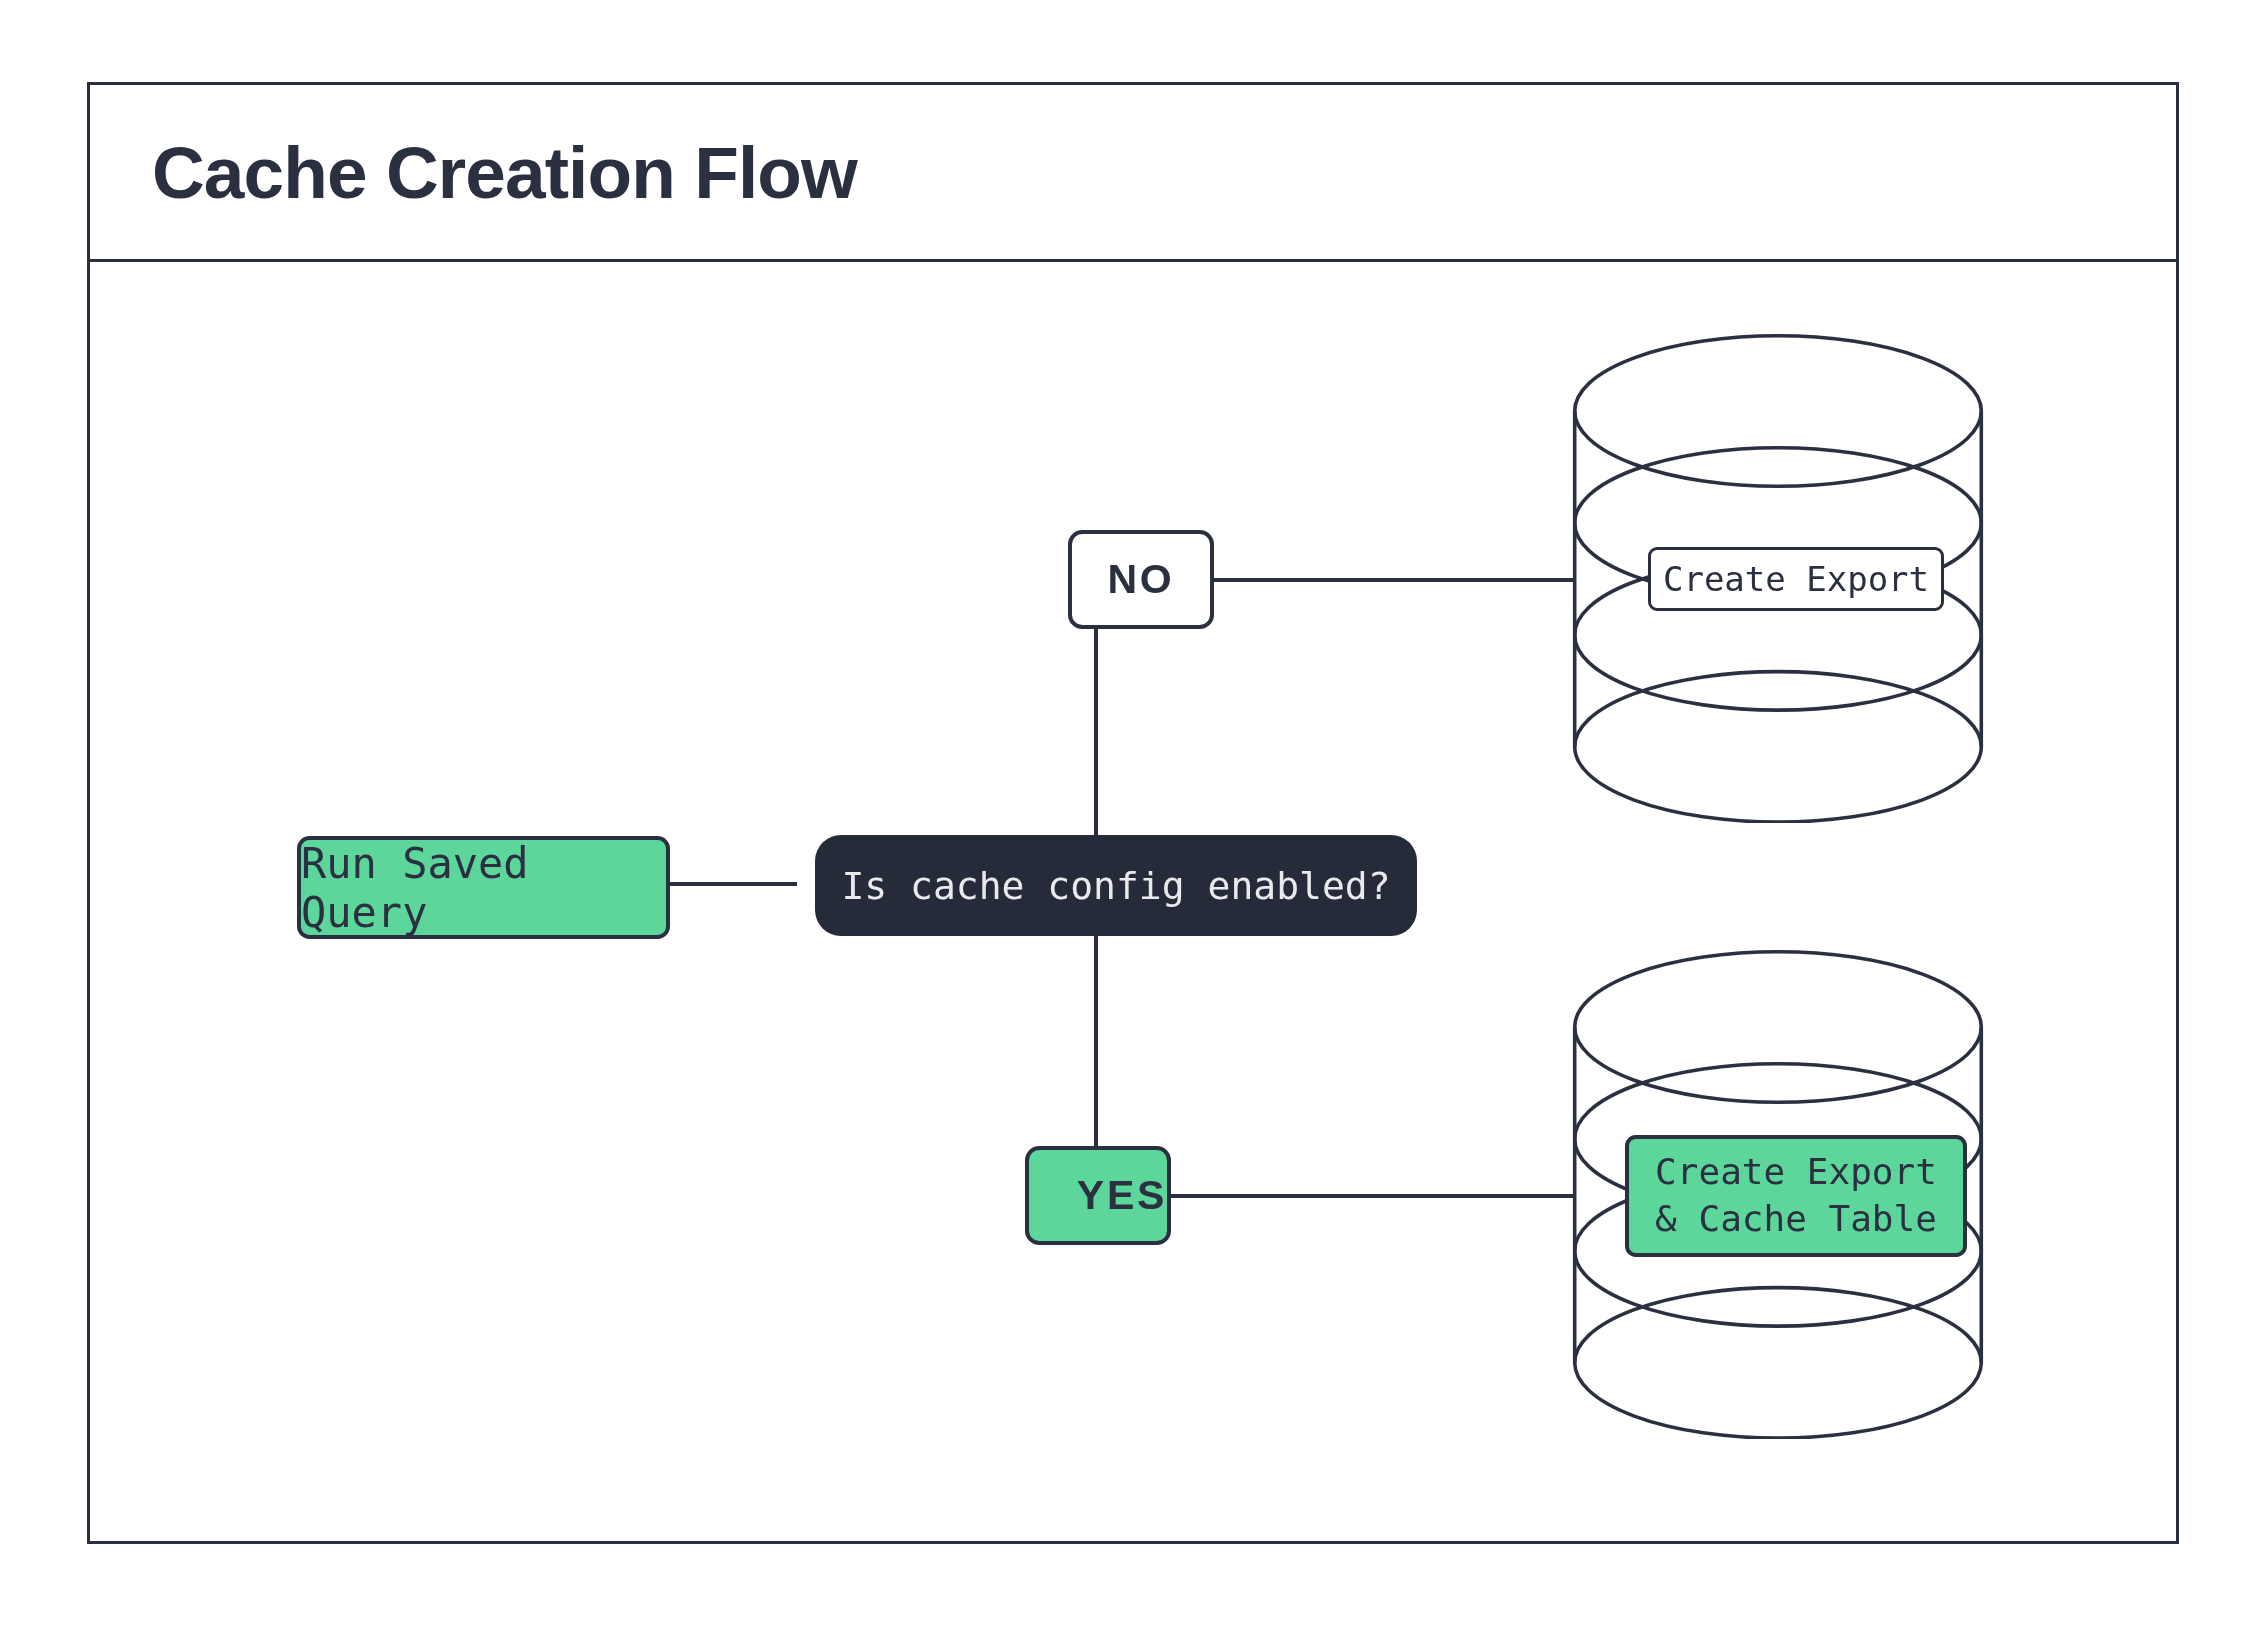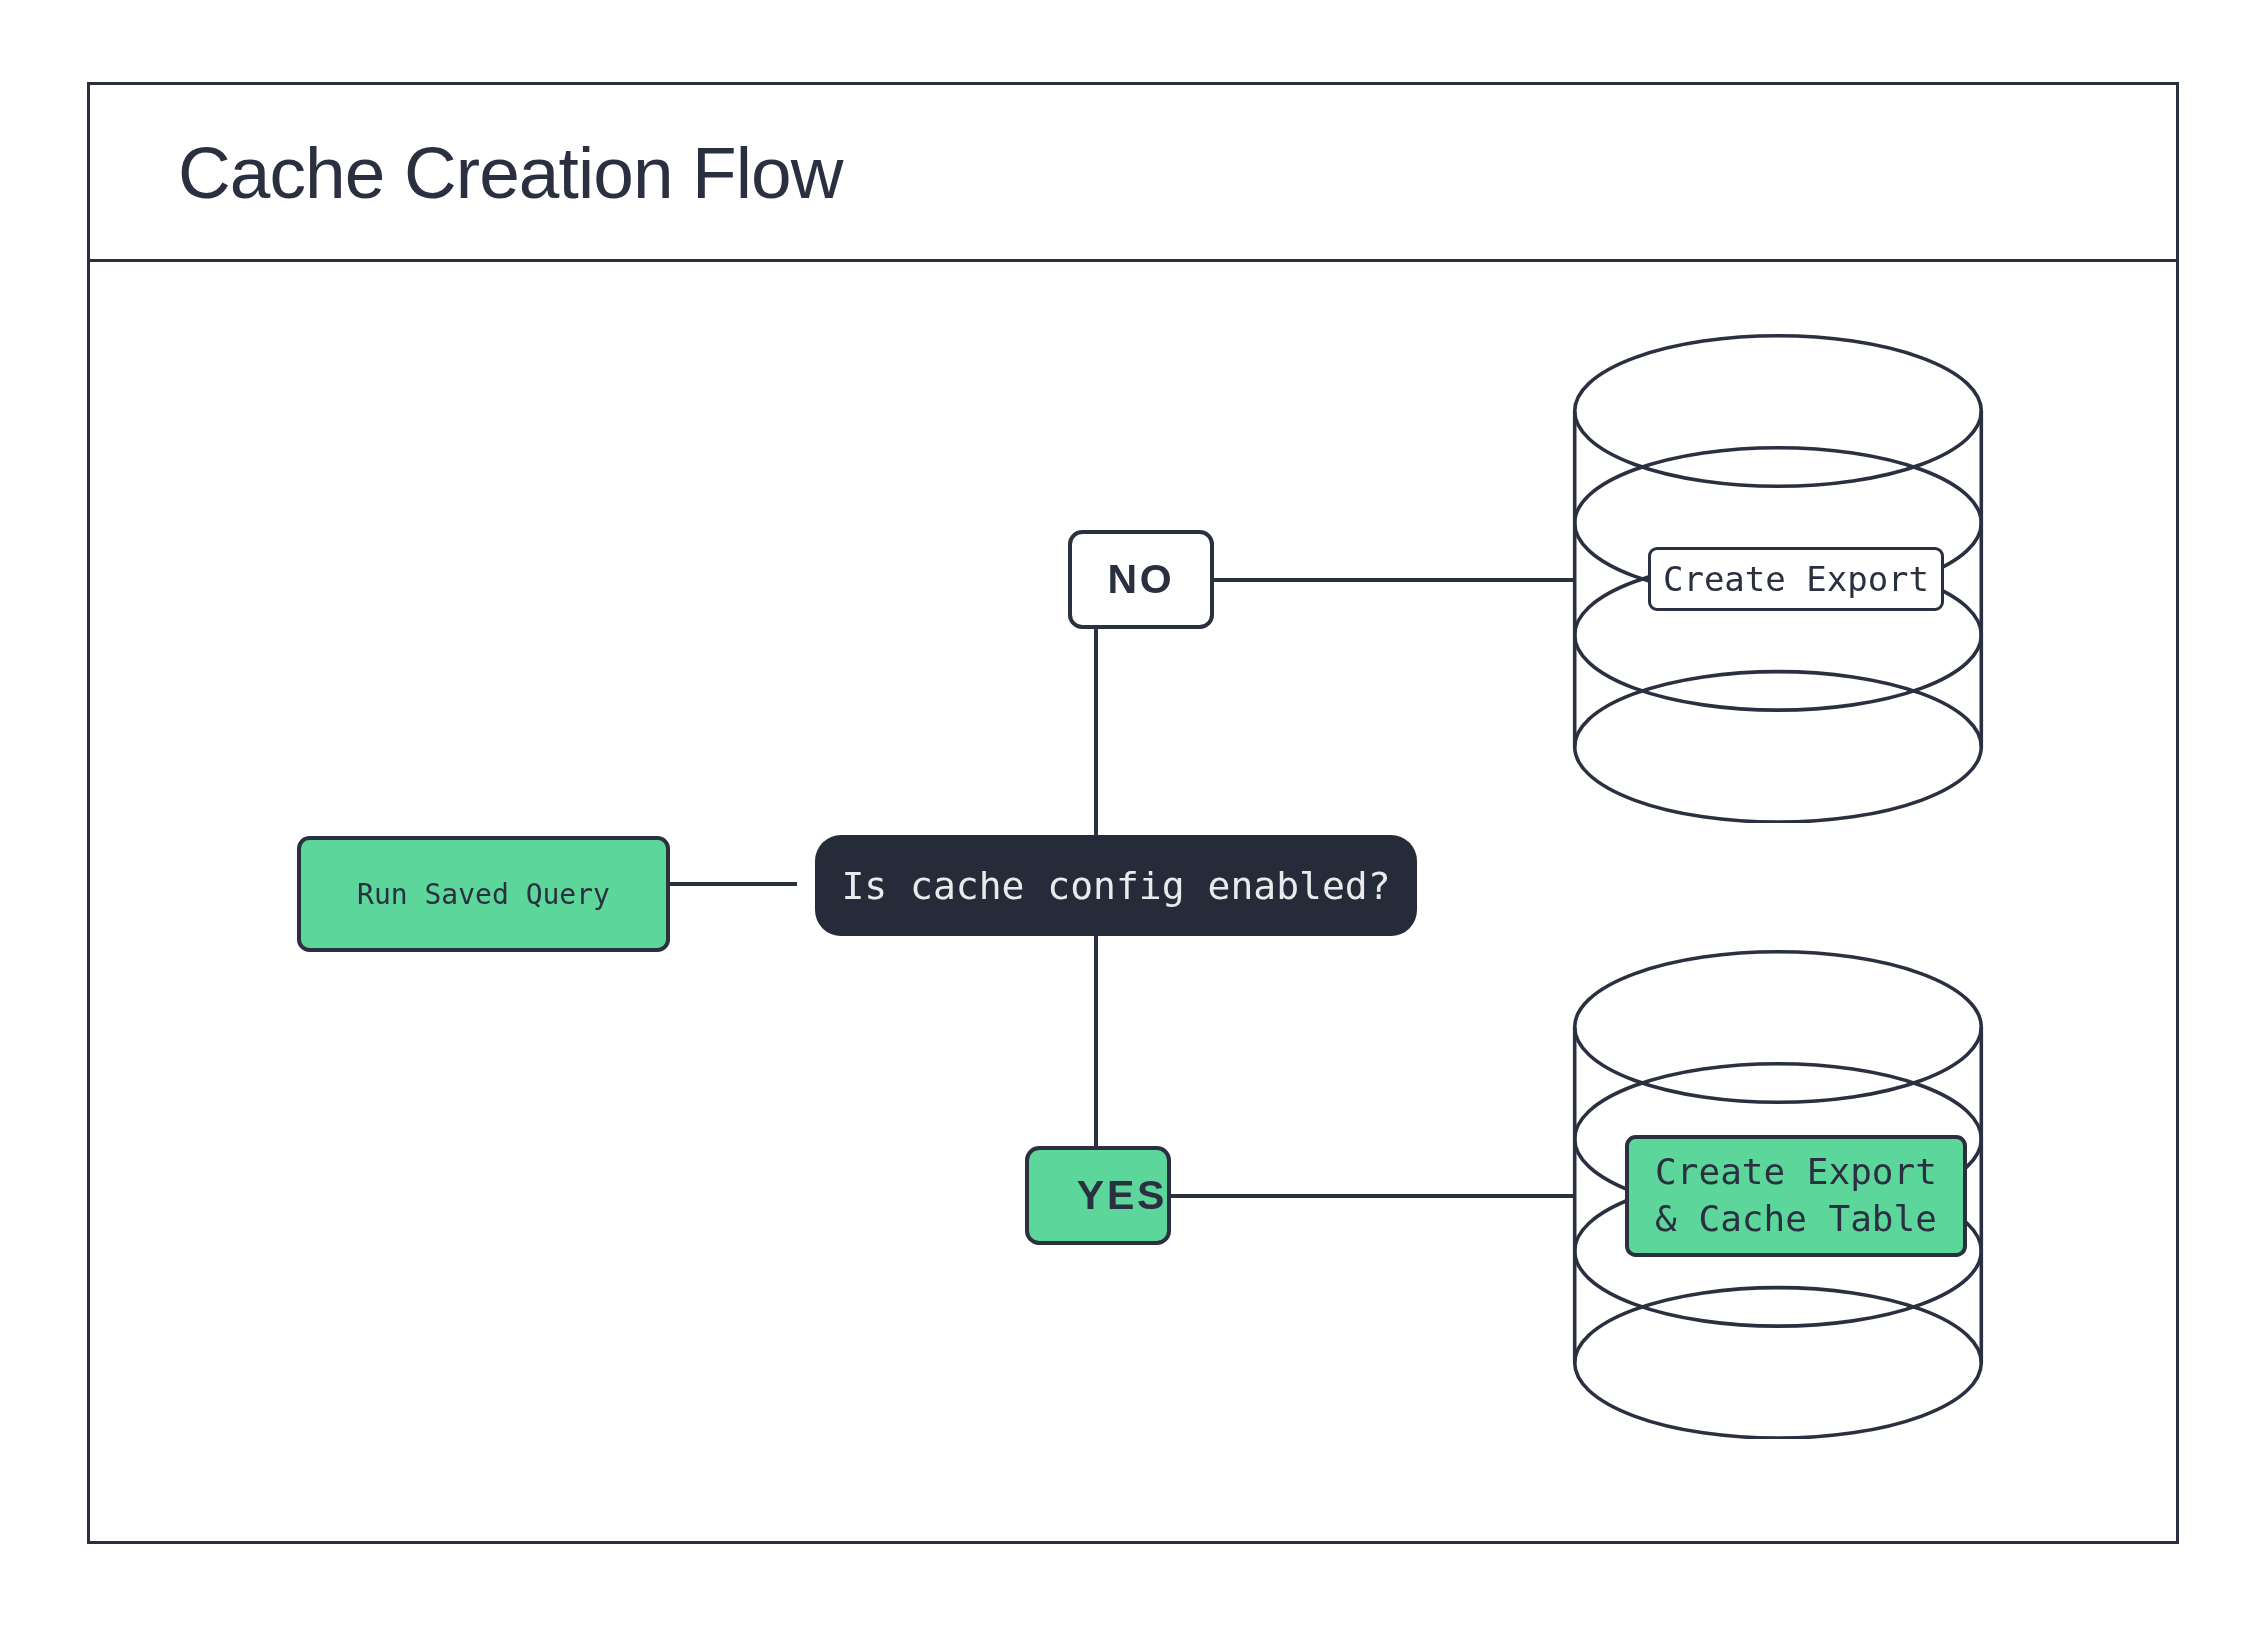--- a/index.html
+++ b/index.html
@@ -23,35 +23,35 @@
     box-sizing:border-box;
     background:var(--bg);
   }
   .header{
     position:absolute;left:87px;top:82px;width:2092px;height:180px;
     border:3.6px solid var(--ink);
     box-sizing:border-box;
     display:flex;align-items:center;
   }
   .title{
-    margin-left:88px;
-    font-size:73px;font-weight:400;color:var(--ink);
+    margin-left:62px;
+    font-size:73px;font-weight:700;color:var(--ink);
     letter-spacing:-0.9px;
   }
   .node{
     position:absolute;box-sizing:border-box;
     display:flex;align-items:center;justify-content:center;
     color:var(--ink);
   }
   .mono{font-family:"DejaVu Sans Mono",monospace;margin-left:18px;}
   .start-node{
-    left:279px;top:836px;width:373px;height:116px;
+    left:279px;top:836px;width:373px;height:103px;
     background:var(--green);
     border:4.5px solid var(--ink);border-radius:12.5px;
-    font-size:28px;
+    font-size:42px;
     justify-content:center;
   }
   .decision-node{
     left:797px;top:835px;width:602px;height:101px;
     background:var(--dark-fill);
     border-radius:26px;
     color:var(--light-text);
     font-size:38px;
   }
   .branch{

